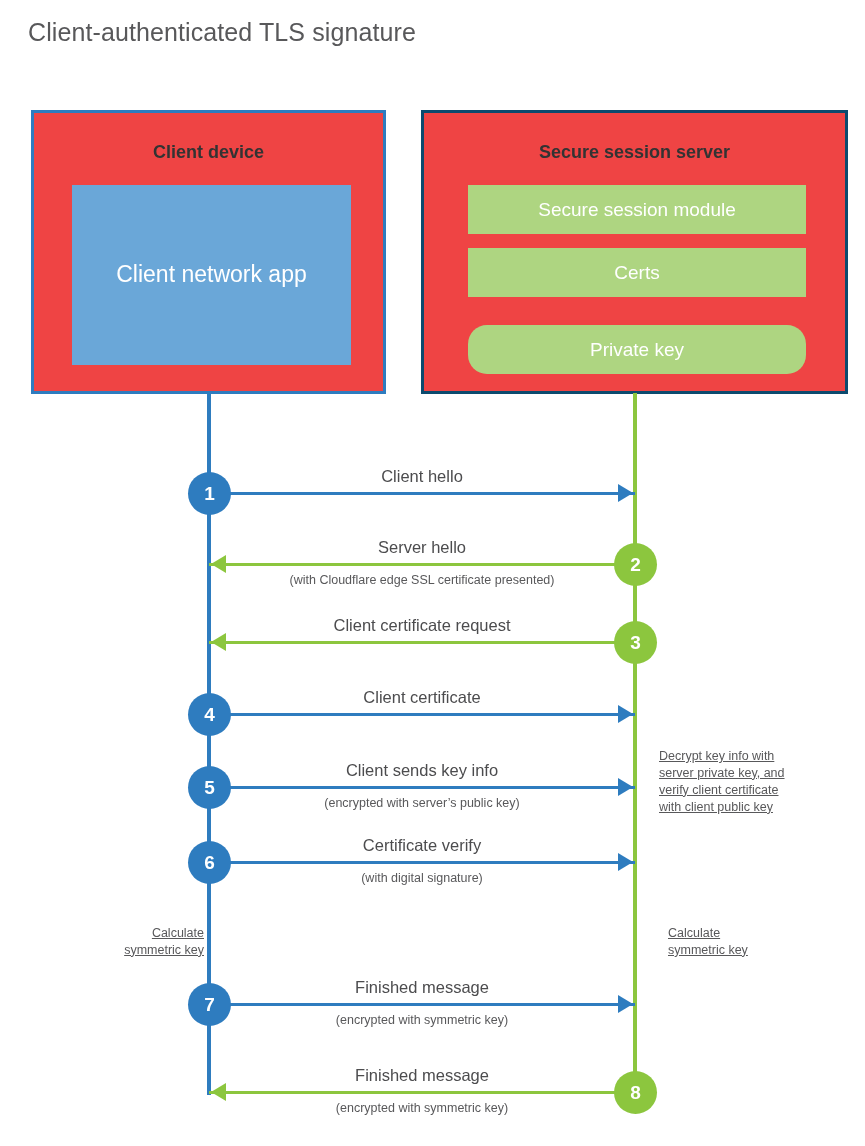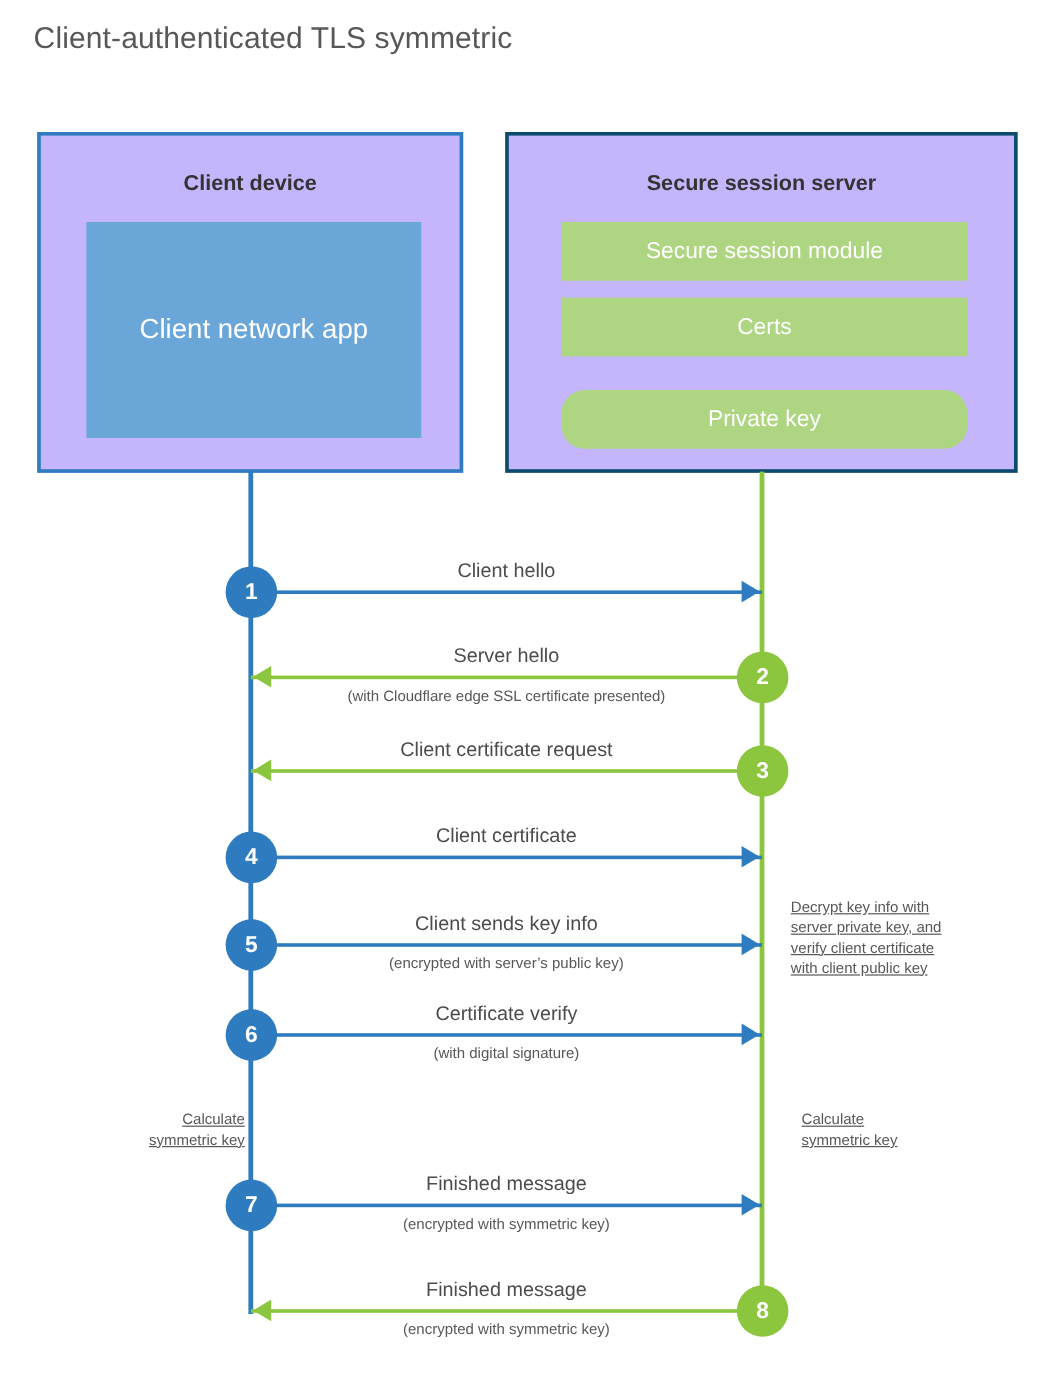--- a/index.html
+++ b/index.html
@@ -25,21 +25,21 @@
     font-size: 25px;
     font-weight: 300;
     color: #58585a;
     letter-spacing: 0.1px;
     white-space: nowrap;
   }
 
   
   .party-box {
     position: absolute;
-    background: #c4b5fd;
+    background: #ef4444;
   }
   #client-box {
     left: 31px;  top: 110px;
     width: 355px; height: 284px;
     border: 3px solid #2e7cbf;
   }
   #server-box {
     left: 421px; top: 110px;
     width: 427px; height: 284px;
     border: 3px solid #0c4a6e;
@@ -159,21 +159,21 @@
   }
   #note-decrypt { left: 659px; top: 748px; text-align: left; }
   #note-calc-left  { left: 40px;  top: 925px; width: 164px; text-align: right; }
   #note-calc-right { left: 668px; top: 925px; text-align: left; }
 </style>
 </head>
 <body>
 
 <div id="canvas">
 
-  <div id="page-title">Client-authenticated TLS symmetric</div>
+  <div id="page-title">Client-authenticated TLS signature</div>
 
   <div class="party-box" id="client-box">
     <div class="box-title">Client device</div>
     <div id="client-app">Client network
 app</div>
   </div>
 
   <div class="party-box" id="server-box">
     <div class="box-title">Secure session server</div>
     <div class="server-chip" id="chip-0">Secure session module</div>

